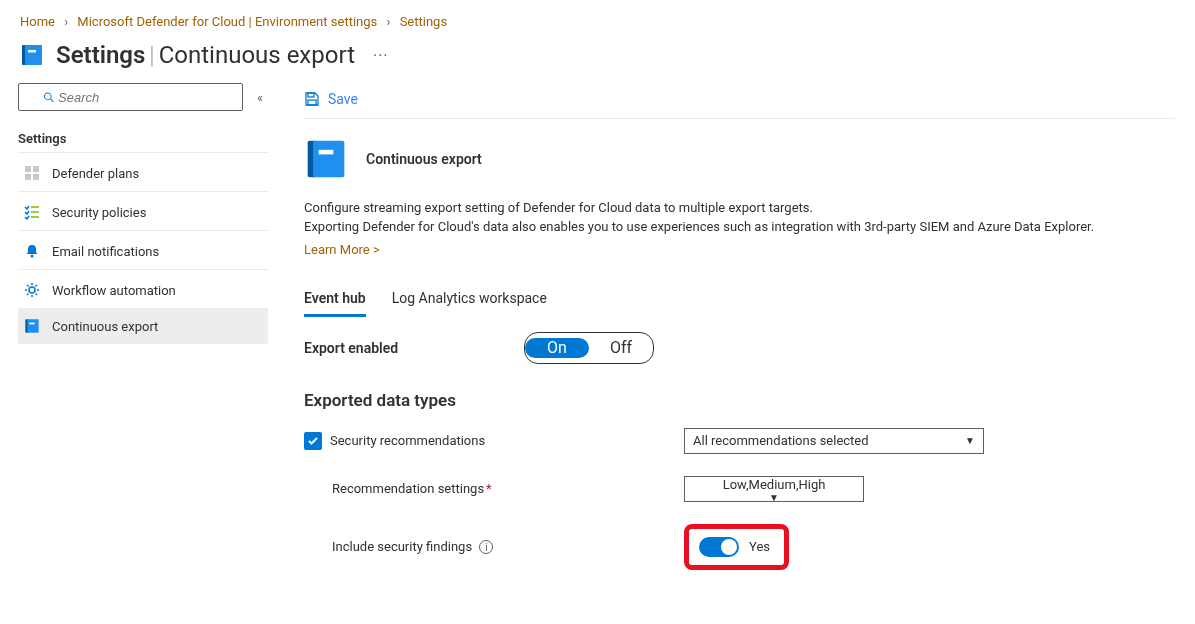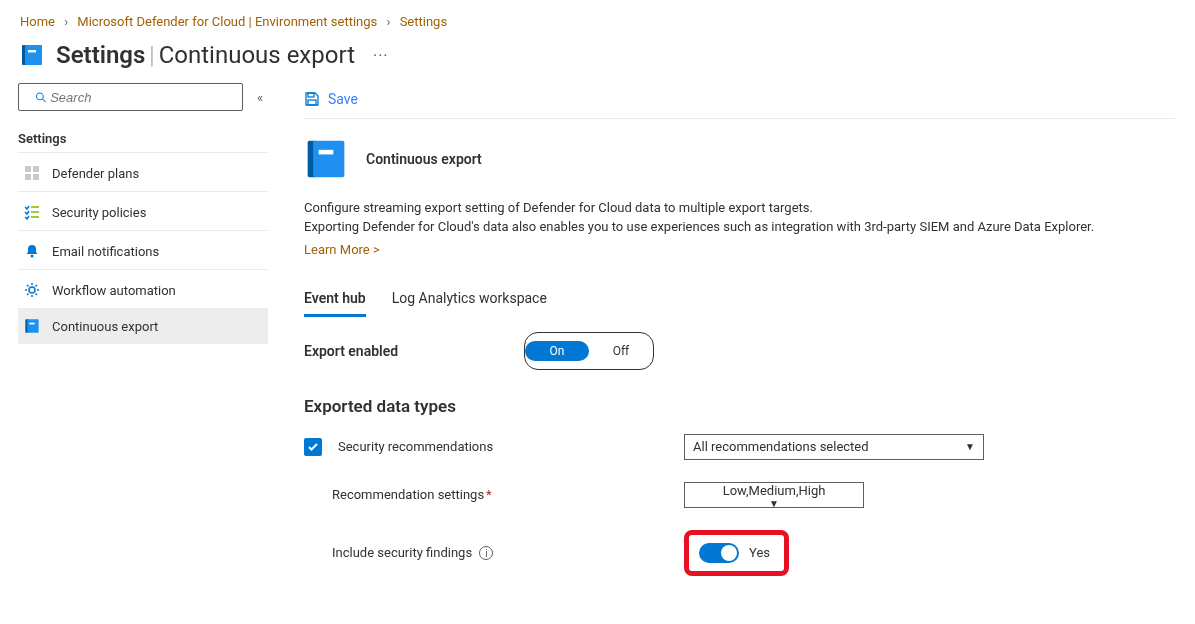--- a/index.html
+++ b/index.html
@@ -58,21 +58,21 @@
   }
   .search-row {
     display: flex; align-items: center; margin-bottom: 16px;
   }
   .search-box {
     flex: 1;
     display: flex; align-items: center;
     border: 1px solid #605e5c;
     border-radius: 2px;
     height: 28px;
-    padding: 0 16px;
+    padding: 0 24px;
     max-width: 225px;
   }
   .search-box input {
     border: none; outline: none; font-size: 13px; width: 100%;
     color: #605e5c;
     font-style: italic;
   }
   .collapse-chevron {
     margin-left: 14px;
     color: #605e5c;
@@ -141,34 +141,34 @@
     font-weight: 600;
     border-bottom: 3px solid #0078d4;
   }
 
   
   .row-flex { display:flex; align-items:center; gap: 40px; margin-top: 14px;}
   .field-label { font-weight: 600; font-size: 14px; min-width: 180px;}
   .pill {
     display:flex; align-items:center;
     border:1px solid #323130; border-radius: 14px;
-    height: 38px; width: 130px; overflow:hidden;
-    font-size: 12px;
+    height: 32px; width: 130px; overflow:hidden;
+    font-size: 16px;
   }
   .pill .opt { flex:1; text-align:center; line-height:20px;}
   .pill .opt.on { background:#0078d4; color:#fff; border-radius: 12px;}
 
   
   .h-section { font-weight:600; font-size:17px; margin-top: 26px; margin-bottom: 18px;}
 
   
   .cb-row {
     display:flex; align-items:center;
   }
-  .cb-left { display:flex; align-items:center; gap:16px; width: 380px;}
+  .cb-left { display:flex; align-items:center; gap:8px; width: 380px;}
   .checkbox {
     width:18px; height:18px; background:#0078d4; border-radius:2px;
     display:flex; align-items:center; justify-content:center;
   }
   .checkbox svg { width:12px; height:12px; }
   .dropdown {
     border:1px solid #605e5c;
     height: 26px;
     display:flex; align-items:center; justify-content:space-between;
     padding: 0 8px;

